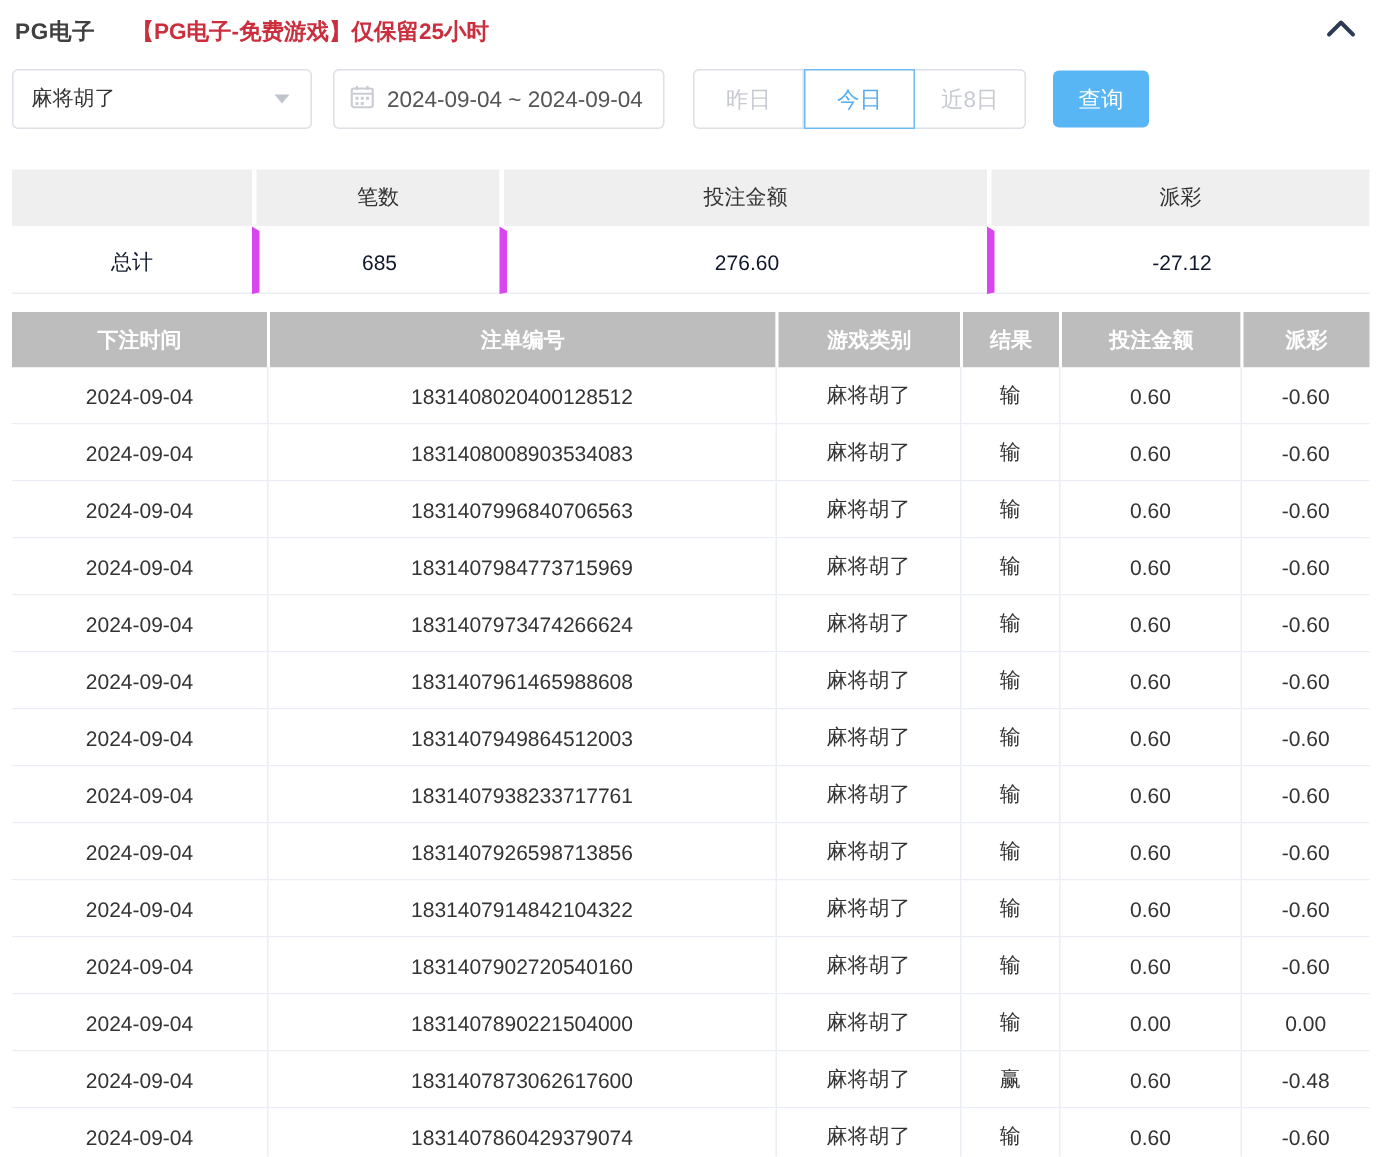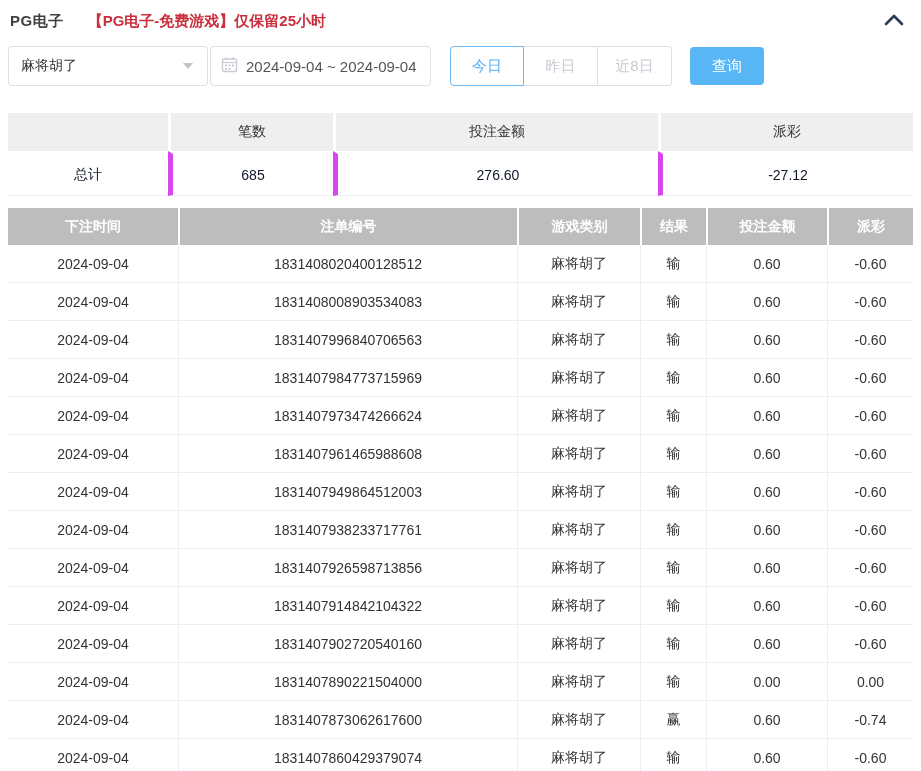--- a/index.html
+++ b/index.html
@@ -25,39 +25,39 @@
     width: 200px; height: 40px; border: 1px solid #dcdfe6; border-radius: 4px;
     display: flex; align-items: center; padding: 0 12px; font-size: 14px; color: #333;
     cursor: pointer; background: #fff;
   }
   .select-box .sel-label { flex: 1; }
   .caret-down {
     width: 0; height: 0; border-left: 5px solid transparent; border-right: 5px solid transparent;
     border-top: 6px solid #c0c4cc; margin-right: 2px;
   }
   .date-box {
-    margin-left: 2px; width: 221px; height: 40px; border: 1px solid #dcdfe6; border-radius: 4px;
+    margin-left: 14px; width: 221px; height: 40px; border: 1px solid #dcdfe6; border-radius: 4px;
     display: flex; align-items: center; padding: 0 10px; font-size: 15px; color: #555;
     cursor: pointer; background: #fff; white-space: nowrap;
   }
   .date-box svg { margin-right: 8px; flex: none; }
 
   .btn-group { margin-left: 19px; display: flex; height: 40px; }
   .qbtn {
     min-width: 74px; padding: 0 14px; height: 40px; background: #fff;
     border: 1px solid #dcdfe6; font-size: 15px; color: #c7cad1; cursor: pointer;
     display: flex; align-items: center; justify-content: center;
   }
   .qbtn:first-child { border-radius: 4px 0 0 4px; }
   .qbtn:last-child  { border-radius: 0 4px 4px 0; }
   .qbtn + .qbtn { border-left: none; }
   .qbtn.active { color: #57aef3; border: 1px solid #6db9f3; z-index: 1; }
 
   .search-btn {
-    margin-left: 18px; width: 74px; height: 38px; background: #59b6f5; color: #fff;
+    margin-left: 18px; width: 64px; height: 38px; background: #59b6f5; color: #fff;
     border: none; border-radius: 4px; font-size: 15px; cursor: pointer;
     display: flex; align-items: center; justify-content: center;
   }
 
   
   table { border-collapse: separate; border-spacing: 0; table-layout: fixed; width: 905px; }
   .summary { margin-top: 27px; font-size: 14px; }
   .summary th {
     background: #efefef; height: 38px; font-weight: normal; color: #333; text-align: center;
   }
@@ -118,22 +118,22 @@
           <rect x="7.5" y="8.5" width="2" height="2" fill="#c9ccd3"></rect>
           <rect x="11" y="8.5" width="2" height="2" fill="#c9ccd3"></rect>
           <rect x="4" y="12" width="2" height="2" fill="#c9ccd3"></rect>
           <rect x="7.5" y="12" width="2" height="2" fill="#c9ccd3"></rect>
         </svg>
       </span>
       <span>2024-09-04 ~ 2024-09-04</span>
     </div>
 
     <div class="btn-group">
+      <button class="qbtn">昨日</button>
       <button class="qbtn active">今日</button>
-      <button class="qbtn">昨日</button>
       <button class="qbtn">近8日</button>
     </div>
 
     <button class="search-btn">查询</button>
   </div>
 
   <table class="summary">
     <colgroup>
         <col style="width:160px">
         <col style="width:165px">
@@ -273,21 +273,21 @@
           <td>输</td>
           <td>0.00</td>
           <td>0.00</td>
         </tr>
         <tr>
           <td>2024-09-04</td>
           <td>1831407873062617600</td>
           <td>麻将胡了</td>
           <td>赢</td>
           <td>0.60</td>
-          <td class="neg">-0.74</td>
+          <td class="neg">-0.48</td>
         </tr>
         <tr>
           <td>2024-09-04</td>
           <td>1831407860429379074</td>
           <td>麻将胡了</td>
           <td>输</td>
           <td>0.60</td>
           <td class="neg">-0.60</td>
         </tr>
         <tr class="partial">

